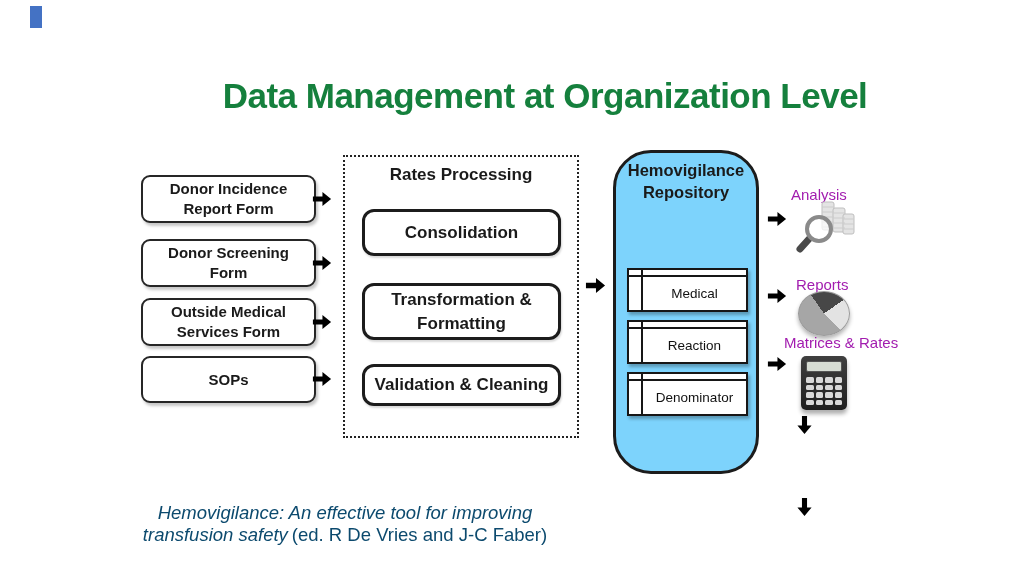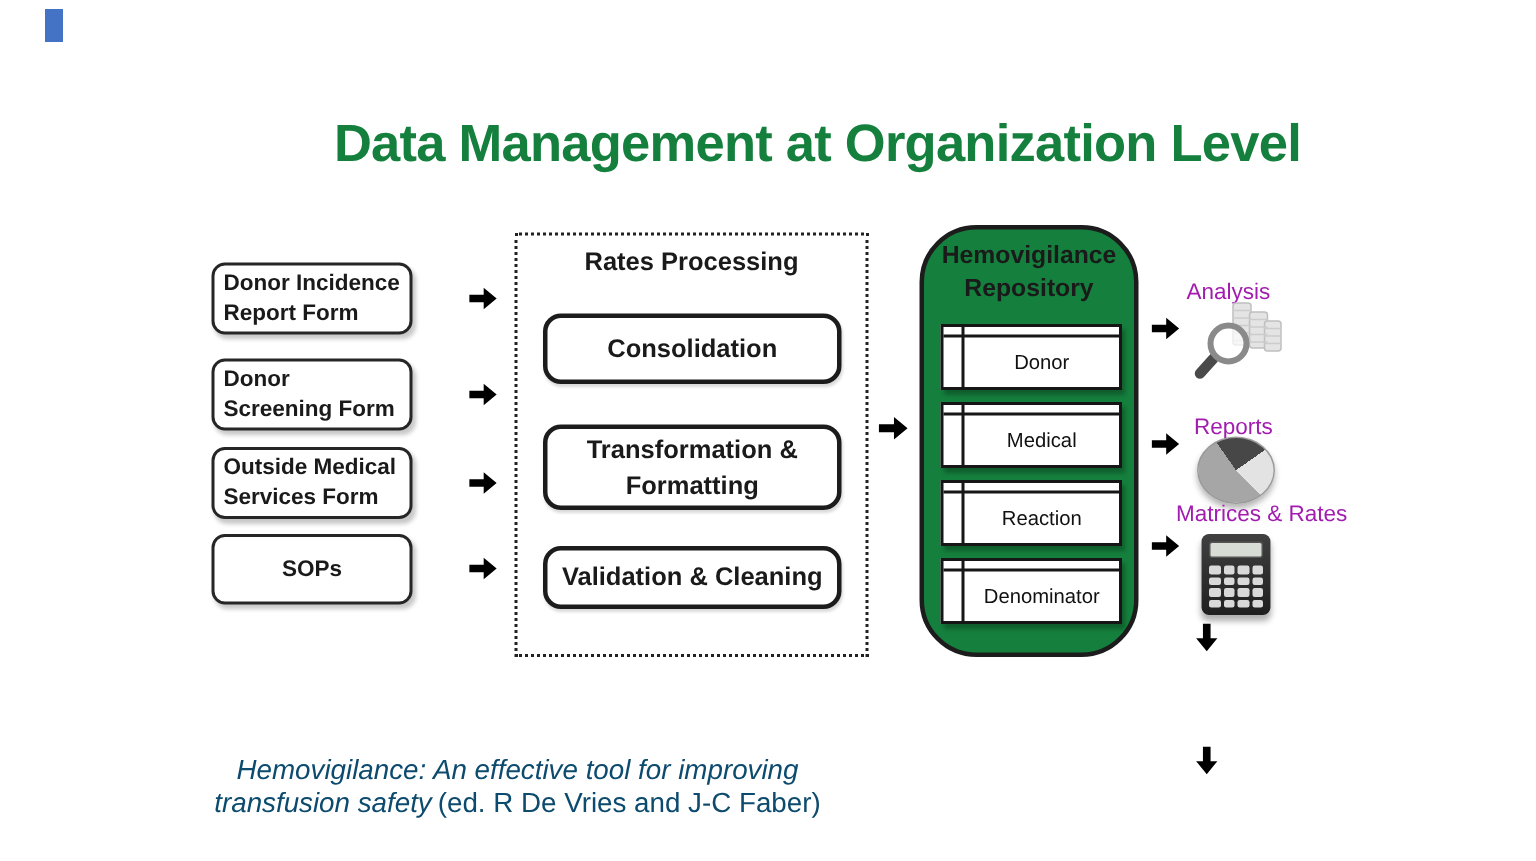--- a/index.html
+++ b/index.html
@@ -7,24 +7,24 @@
     position:relative; width:1024px; height:574px; background:#ffffff;
     font-family:"Liberation Sans","DejaVu Sans",sans-serif; color:#1a1a1a; overflow:hidden;
   }
   .accent-bar { position:absolute; left:30px; top:6px; width:12px; height:22px; background:#4472C4; }
   .title {
     position:absolute; left:66px; top:76px; width:958px; margin:0;
     text-align:center; font-size:35px; font-weight:bold; letter-spacing:-0.5px; color:#15803d;
   }
   
   .form-box {
-    position:absolute; left:141px; width:134px; background:#fff;
+    position:absolute; left:141px; width:175px; background:#fff;
     border:2px solid #262626; border-radius:9px;
     box-shadow:2px 3px 3px rgba(0,0,0,.22);
-    display:flex; align-items:center; justify-content:center; 
+    display:flex; align-items:center; justify-content:center; text-align:center;
     font-weight:bold; font-size:15px; line-height:20px; padding:2px 6px; box-sizing:border-box;
   }
   #src0 { top:175px; height:48px; }
   #src1 { top:239px; height:48px; }
   #src2 { top:298px; height:48px; }
   #src3 { top:356px; height:47px; }
   
   .harr, .varr { position:absolute; }
   
   .dp { position:absolute; left:343px; top:155px; width:236px; height:283px; border:2px dotted #222; box-sizing:border-box; background:#fff; }
@@ -32,21 +32,21 @@
   .step {
     position:absolute; left:17px; width:199px; border:3px solid #1c1c1c; border-radius:12px; background:#fff;
     display:flex; align-items:center; justify-content:center; text-align:center;
     font-weight:bold; font-size:17px; line-height:24px; box-sizing:border-box;
     box-shadow:1px 2px 2px rgba(0,0,0,.15); padding:0 6px;
   }
   #step0 { top:52px; height:47px;justify-content:center; }
   #step1 { top:126px; height:57px; }
   #step2 { top:207px; height:42px; }
   
-  .repo { position:absolute; left:613px; top:150px; width:146px; height:288px; border:3px solid #1c1c1c; border-radius:38px; box-sizing:border-box; background:#15803d; }
+  .repo { position:absolute; left:613px; top:150px; width:146px; height:324px; border:3px solid #1c1c1c; border-radius:38px; box-sizing:border-box; background:#7dd3fc; }
   .repo-title { position:absolute; top:6px; left:0; right:0; text-align:center; font-weight:bold; font-size:16.5px; line-height:22px; }
   .storage { position:absolute; left:11px; width:121px; height:44px; border:2px solid #161616; background:#fff; box-shadow:2px 3px 3px rgba(0,0,0,.28); box-sizing:border-box; }
   .storage::before { content:""; position:absolute; left:0; right:0; top:5px; border-top:2px solid #161616; }
   .storage::after  { content:""; position:absolute; top:0; bottom:0; left:12px; border-left:2px solid #161616; }
   .storage-label { position:absolute; left:14px; top:7px; right:0; bottom:0; display:flex; align-items:center; justify-content:center; font-size:13.5px; color:#111; }
   #tbl0 { top:63px; } #tbl1 { top:115px; } #tbl2 { top:167px; } #tbl3 { top:219px; }
   
   .out-label { position:absolute; font-size:15px; color:#a21caf; white-space:nowrap; }
   #outlbl0 { left:791px; top:186px; }
   #outlbl1 { left:796px; top:276px; }
@@ -131,23 +131,20 @@
       <span>Validation &amp; Cleaning</span>
     </div>
   </div>
 
   <svg class="harr" style="left:585px;top:276px" width="21" height="19">
       <use href="#arr-r"></use>
     </svg>
 
   <div class="repo">
     <div class="repo-title">Hemovigilance Repository</div>
-    <div class="storage" id="tbl0">
-      <span class="storage-label">Donor</span>
-    </div>
     <div class="storage" id="tbl1">
       <span class="storage-label">Medical</span>
     </div>
     <div class="storage" id="tbl2">
       <span class="storage-label">Reaction</span>
     </div>
     <div class="storage" id="tbl3">
       <span class="storage-label">Denominator</span>
     </div>
   </div>

